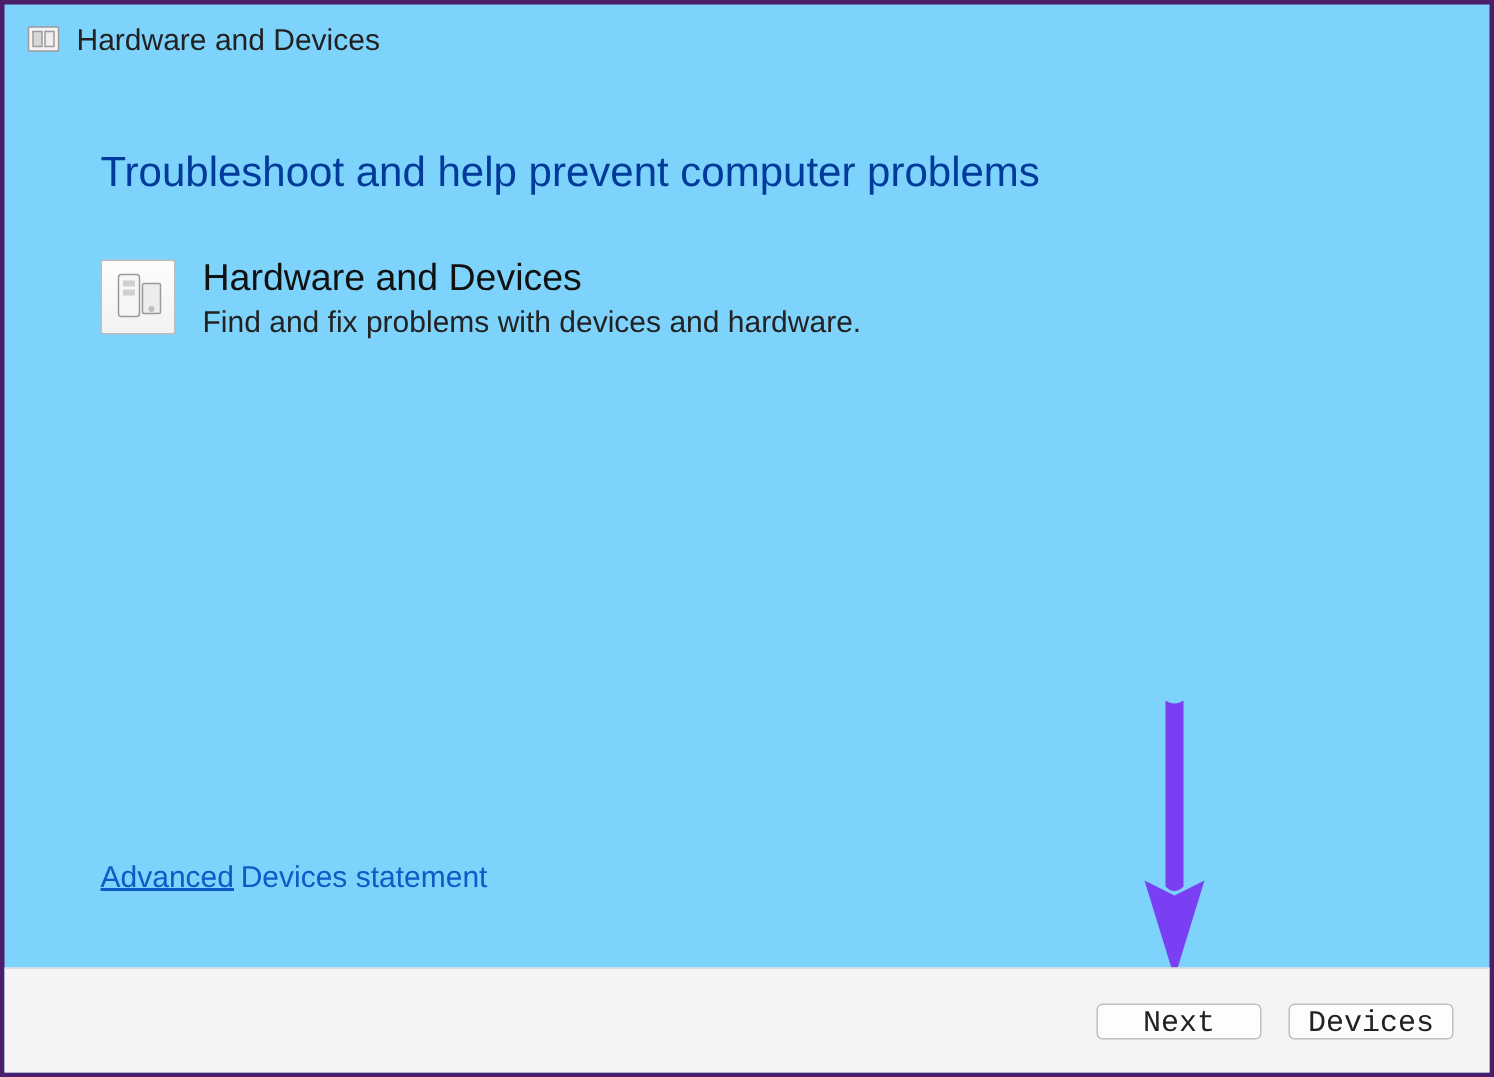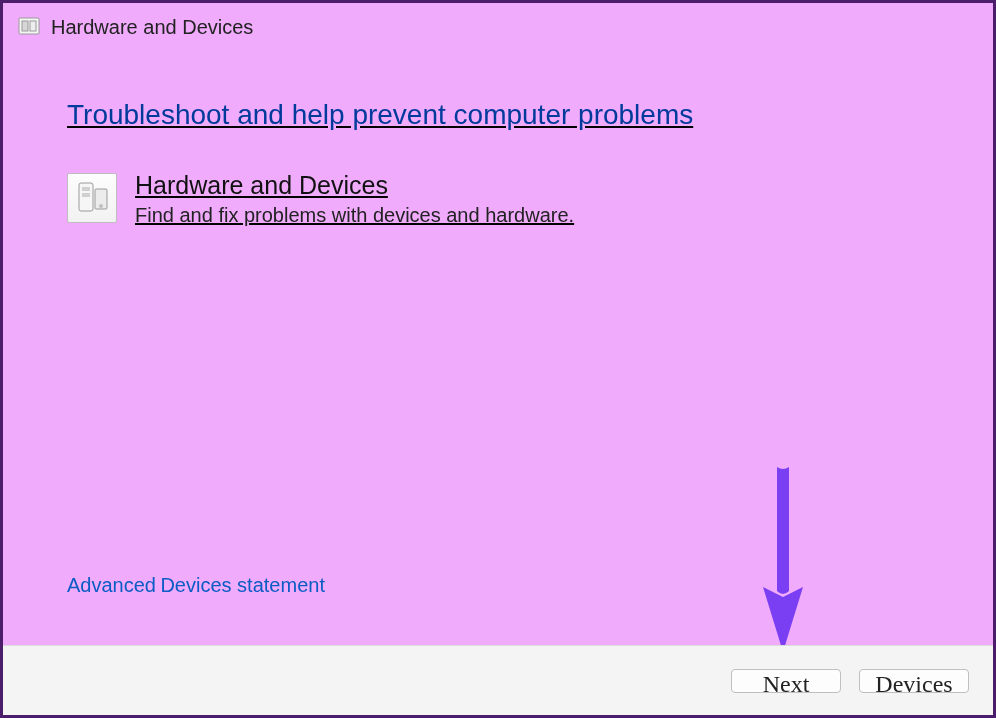--- a/index.html
+++ b/index.html
@@ -9,21 +9,21 @@
     height: 718px;
     font-family: "Segoe UI", Tahoma, sans-serif;
     background: #ffffff;
     overflow: hidden;
   }
   .window {
     width: 996px;
     height: 718px;
     border: 3px solid #4b1d6b;
     position: relative;
-    background: #f0abfc;
+    background: #7dd3fc;
   }
   .titlebar {
     display: flex;
     align-items: center;
     gap: 10px;
     padding: 12px 14px 4px 14px;
   }
   .title-icon {
     width: 24px;
     height: 24px;
@@ -33,21 +33,20 @@
   }
   .title-text {
     font-size: 20px;
     color: #222;
   }
   .content {
     position: absolute;
     top: 60px;
     left: 64px;
     right: 40px;
-    text-decoration: underline;
   }
   .heading {
     font-size: 28px;
     color: #003a9b;
     margin-top: 36px;
     margin-bottom: 40px;
     font-weight: 400;
   }
   .row {
     display: flex;
@@ -79,20 +78,21 @@
     text-align: right;
   }
   .links-block {
     position: absolute;
     bottom: 100px;
     left: 64px;
   }
   .link {
     color: #0b5cc4;
     font-size: 20px;
+    text-decoration: underline;
     display: inline-block;
     margin-bottom: 18px;
     cursor: pointer;
   }
   .link.no-under { text-decoration: none; }
   .pub-row {
     font-size: 20px;
     color: #222;
     margin-bottom: 14px;
   }
@@ -107,24 +107,24 @@
     align-items: center;
     gap: 18px;
     padding-right: 24px;
   }
   .btn {
     min-width: 110px;
     height: 24px;
     background: #fdfdfd;
     border: 1px solid #bfbfbf;
     border-radius: 4px;
-    font-size: 24px;
+    font-size: 20px;
     color: #222;
     cursor: pointer;
-    font-family: Liberation Serif, serif;
+    font-family: Liberation Mono, monospace;
   }
   .arrow {
     position: absolute;
     left: 740px;
     top: 464px;
     pointer-events: none;
   }
 </style>
 </head>
 <body>

